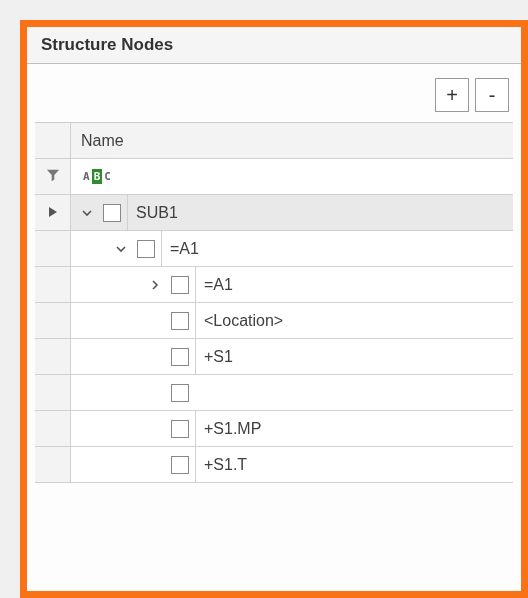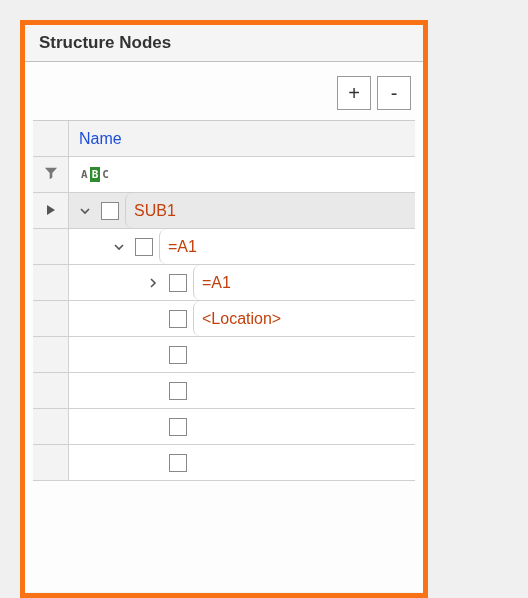--- a/index.html
+++ b/index.html
@@ -5,24 +5,24 @@
   * { box-sizing: border-box; }
   body {
     margin: 0;
     padding: 20px;
     background: #f0f0f0;
     font-family: "Segoe UI", Arial, sans-serif;
     font-size: 15px;
     color: #333;
   }
   .panel {
-    width: 408px;
+    width: 508px;
     height: 578px;
     background: #f5f5f5;
-    border: 5px solid #f97316;
+    border: 7px solid #f97316;
     overflow: hidden;
     position: relative;
   }
   .panel-header {
     padding: 8px 14px;
     font-weight: bold;
     font-size: 17px;
     color: #333;
     border-bottom: 1px solid #bfbfbf;
     background: #f5f5f5;
@@ -79,21 +79,21 @@
     background: #f3f3f3;
   }
   .content {
     flex: 1;
     display: flex;
     align-items: center;
     position: relative;
   }
   .header .content {
     padding-left: 10px;
-    color: #1d4ed8;
+    color: #404040;
     font-size: 16px;
   }
   .indent {
     display: inline-block;
     flex-shrink: 0;
   }
   .expander {
     width: 20px;
     height: 20px;
     display: inline-flex;
@@ -115,22 +115,21 @@
     cursor: pointer;
   }
   .cell-border {
     border-left: 1px solid #d0d0d0;
     height: 100%;
     display: flex;
     align-items: center;
     padding-left: 8px;
     flex: 1;
     font-size: 16px;
-    color: #c2410c;
-    border-radius: 7px;
+    color: #404040;
   }
   .filter-icon {
     color: #777;
   }
   .abc-badge {
     display: inline-flex;
     font-family: monospace;
     font-size: 11px;
     font-weight: bold;
     line-height: 1;
@@ -241,45 +240,48 @@
         </div>
       </div>
 
 
       <div class="grid-row">
         <div class="gutter"></div>
         <div class="content">
           <span class="indent" style="width:74px;"></span>
           <span class="spacer20"></span>
           <span class="checkbox"></span>
-        </div>
-      </div>
-
-      <div class="grid-row">
-        <div class="gutter"></div>
-        <div class="content">
-          <span class="indent" style="width:74px;"></span>
-          <span class="spacer20"></span>
-          <span class="checkbox"></span>
-        </div>
-      </div>
-
-      <div class="grid-row">
-        <div class="gutter"></div>
-        <div class="content">
-          <span class="indent" style="width:74px;"></span>
-          <span class="spacer20"></span>
-          <span class="checkbox"></span>
-        </div>
-      </div>
-
-      <div class="grid-row">
-        <div class="gutter"></div>
-        <div class="content">
-          <span class="indent" style="width:74px;"></span>
-          <span class="spacer20"></span>
-          <span class="checkbox"></span>
+          <span class="cell-border">+S1</span>
+        </div>
+      </div>
+
+      <div class="grid-row">
+        <div class="gutter"></div>
+        <div class="content">
+          <span class="indent" style="width:74px;"></span>
+          <span class="spacer20"></span>
+          <span class="checkbox"></span>
+        </div>
+      </div>
+
+      <div class="grid-row">
+        <div class="gutter"></div>
+        <div class="content">
+          <span class="indent" style="width:74px;"></span>
+          <span class="spacer20"></span>
+          <span class="checkbox"></span>
+          <span class="cell-border">+S1.MP</span>
+        </div>
+      </div>
+
+      <div class="grid-row">
+        <div class="gutter"></div>
+        <div class="content">
+          <span class="indent" style="width:74px;"></span>
+          <span class="spacer20"></span>
+          <span class="checkbox"></span>
+          <span class="cell-border">+S1.T</span>
         </div>
       </div>
 
     </div>
   </div>
 </div>
 
 </body></html>

